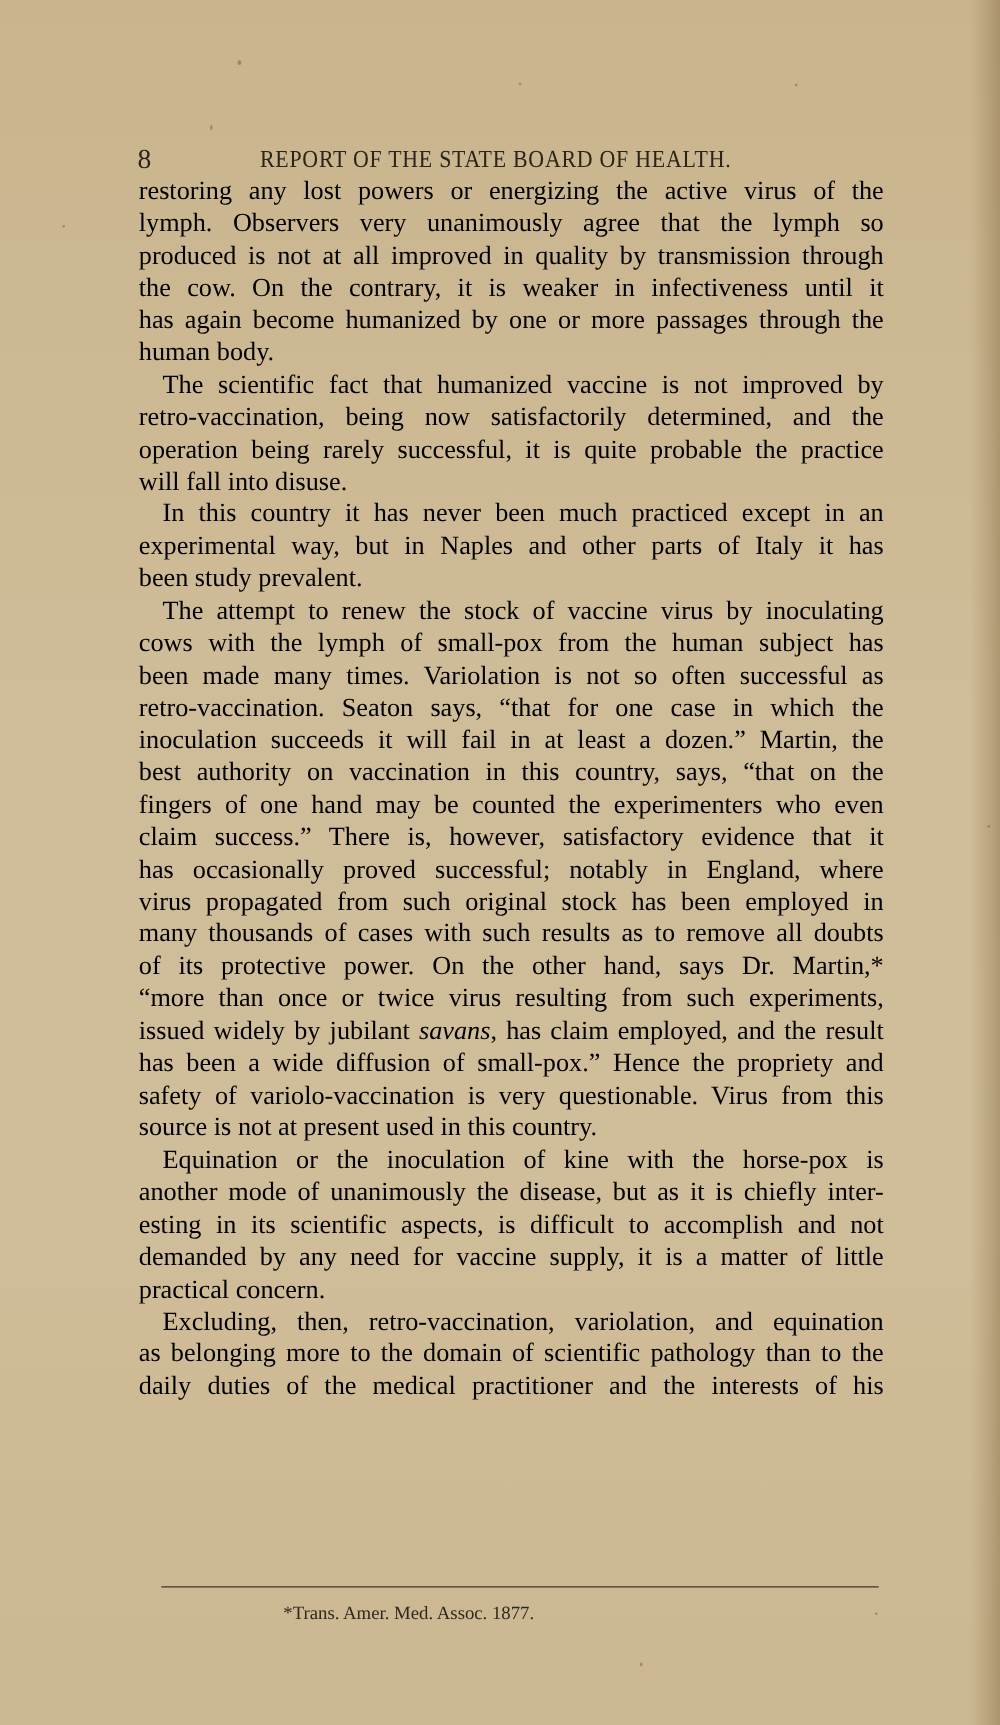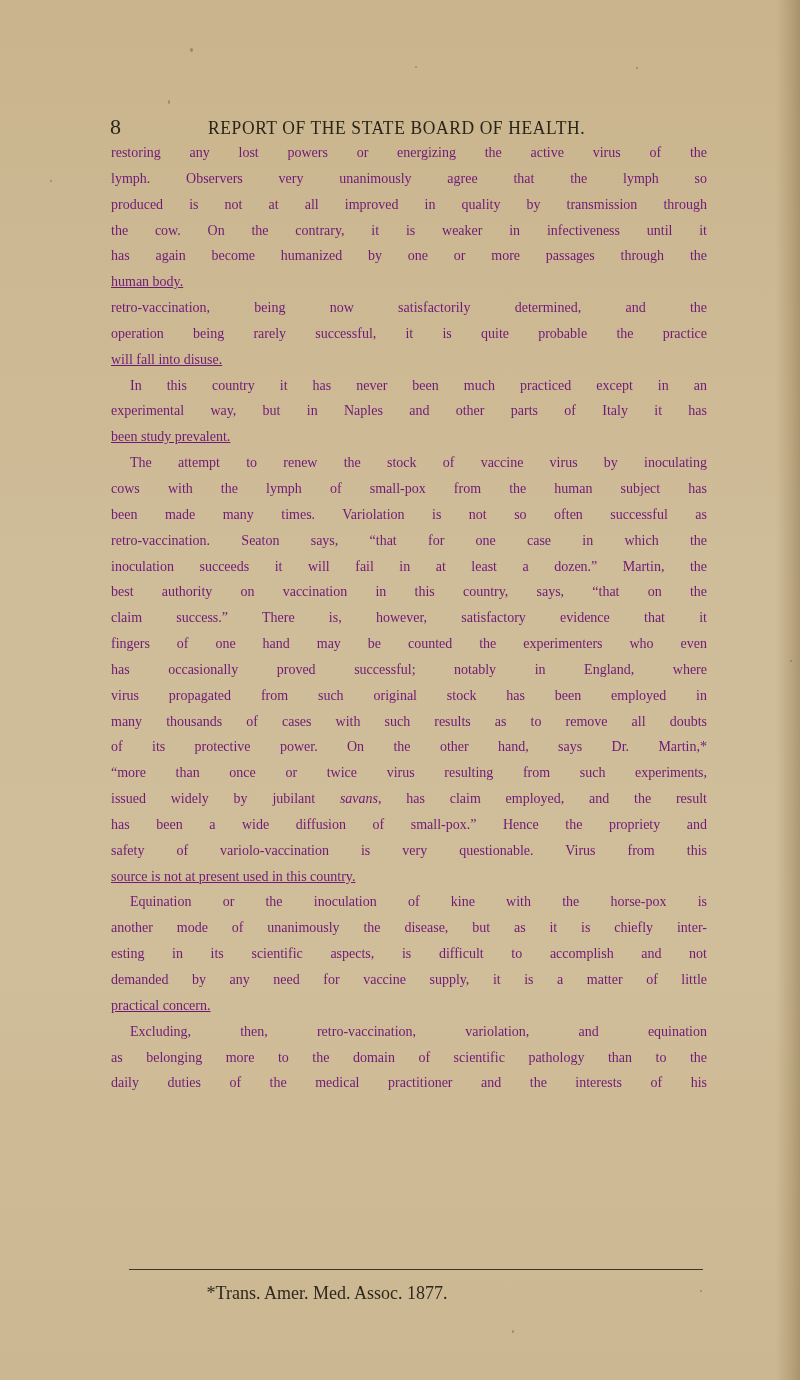--- a/index.html
+++ b/index.html
@@ -45,39 +45,38 @@
       letter-spacing: 0.6px;
       transform: scaleY(1.12);
       transform-origin: top left;
     }
     .body-text {
       position: absolute;
       top: 140px;
       left: 111px;
       width: 596px;
       font-family: "Liberation Serif", serif;
-      font-size: 14px;
+      font-size: 21px;
       line-height: 25.85px;
       text-align: justify;
-      color: #701a75;
+      color: #000000;
     }
     .para {
       margin: 0;
       text-indent: 0;
     }
     .line {
       display: block;
       text-align: justify;
       text-align-last: justify;
       white-space: nowrap;
       height: 25.85px;
     }
     .line.last {
       text-align-last: left;
-      text-decoration: underline;
     }
     .line.indent {
       padding-left: 19px;
     }
     .italic {
       font-style: italic;
     }
     .footnote-rule {
       position: absolute;
       top: 1269px;
@@ -87,21 +86,21 @@
       border-top: 1.3px solid #3e3528;
     }
     .footnote {
       position: absolute;
       top: 1203px;
       left: 0;
       width: 636px;
       top: 1283px;
       text-align: center;
       font-family: "Liberation Serif", serif;
-      font-size: 18px;
+      font-size: 15px;
       color: #2f281d;
       padding-left: 18px;
       box-sizing: border-box;
     }
     .specks span {
       position: absolute;
       background: rgba(110, 80, 40, 0.45);
       border-radius: 50%;
     }
   </style>
@@ -131,40 +130,41 @@
   <div class="para">
     <span class="line">restoring any lost powers or energizing the active virus of the</span>
     <span class="line">lymph.  Observers very unanimously agree that the lymph so</span>
     <span class="line">produced is not at all improved in quality by transmission through</span>
     <span class="line">the cow.  On the contrary, it is weaker in infectiveness until it</span>
     <span class="line">has again become humanized by one or more passages through the</span>
     <span class="line last">human body.</span>
   </div>
 
   <div class="para">
+    <span class="line indent">The scientific fact that humanized vaccine is not improved by</span>
     <span class="line">retro-vaccination, being now satisfactorily determined, and the</span>
     <span class="line">operation being rarely successful, it is quite probable the practice</span>
     <span class="line last">will fall into disuse.</span>
   </div>
 
   <div class="para">
     <span class="line indent">In this country it has never been much practiced except in an</span>
     <span class="line">experimental way, but in Naples and other parts of Italy it has</span>
     <span class="line last">been study prevalent.</span>
   </div>
 
   <div class="para">
     <span class="line indent">The attempt to renew the stock of vaccine virus by inoculating</span>
     <span class="line">cows with the lymph of small-pox from the human subject has</span>
     <span class="line">been made many times.  Variolation is not so often successful as</span>
     <span class="line">retro-vaccination.  Seaton says, “that for one case in which the</span>
     <span class="line">inoculation succeeds it will fail in at least a dozen.”  Martin, the</span>
     <span class="line">best authority on vaccination in this country, says, “that on the</span>
+    <span class="line">fingers of one hand may be counted the experimenters who even</span>
     <span class="line">claim success.”  There is, however, satisfactory evidence that it</span>
-    <span class="line">fingers of one hand may be counted the experimenters who even</span>
     <span class="line">has occasionally proved successful; notably in England, where</span>
     <span class="line">virus propagated from such original stock has been employed in</span>
     <span class="line">many thousands of cases with such results as to remove all doubts</span>
     <span class="line">of its protective power.  On the other hand, says Dr. Martin,*</span>
     <span class="line">“more than once or twice virus resulting from such experiments,</span>
     <span class="line"><span>issued widely by jubilant </span><span class="italic">savans</span><span>, has claim employed, and the result</span></span>
     <span class="line">has been a wide diffusion of small-pox.”  Hence the propriety and</span>
     <span class="line">safety of variolo-vaccination is very questionable.  Virus from this</span>
     <span class="line last">source is not at present used in this country.</span>
   </div>

